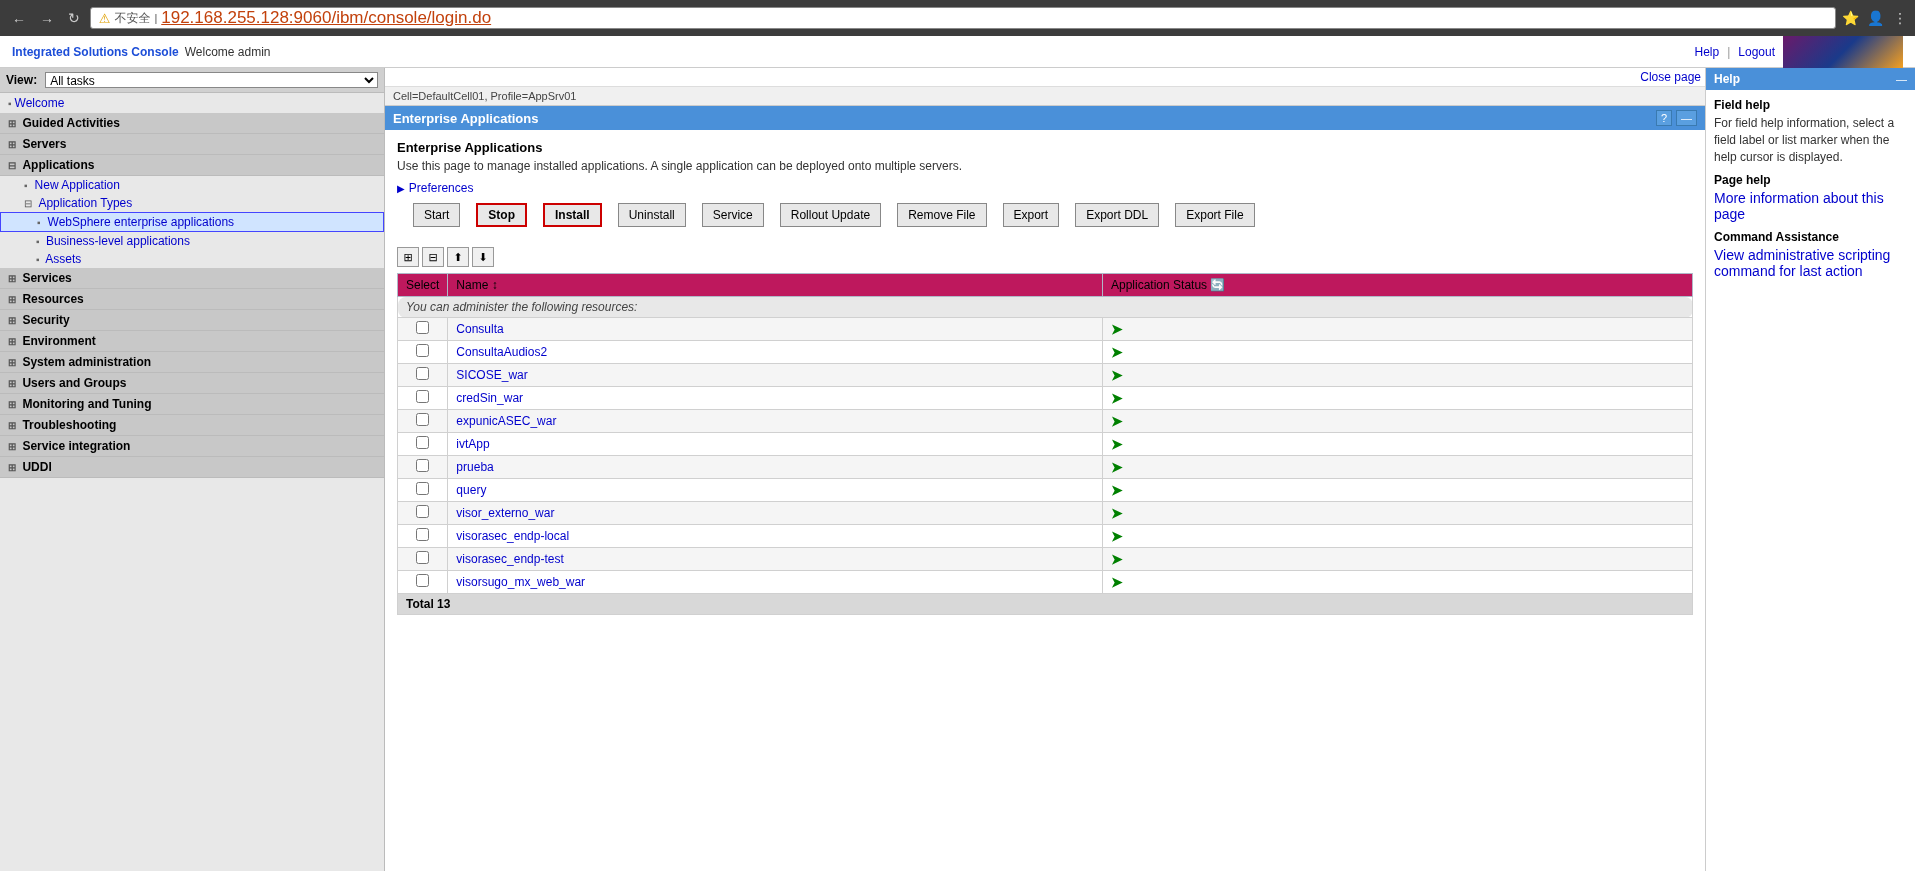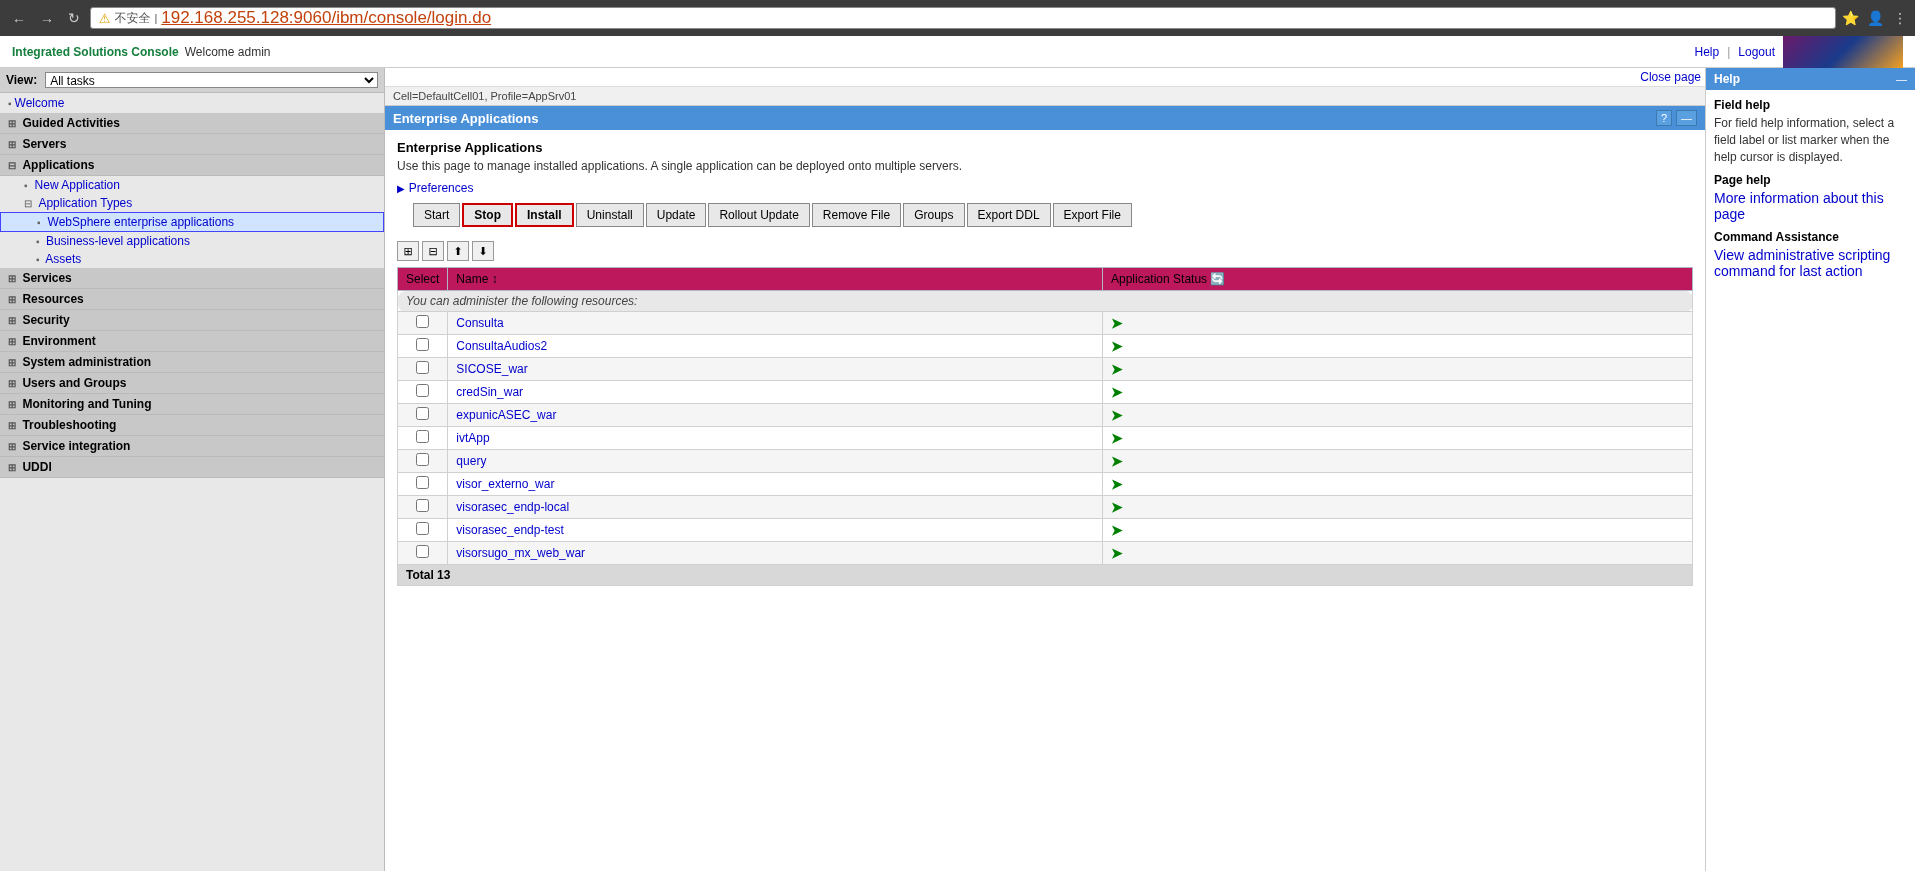--- a/index.html
+++ b/index.html
@@ -42,21 +42,21 @@
     .app-header {
       background: #fff;
       border-bottom: 1px solid #ccc;
       display: flex;
       align-items: center;
       justify-content: space-between;
       padding: 4px 12px;
       height: 32px;
     }
     .app-header-left { display: flex; align-items: center; gap: 6px; }
-    .app-header-brand { font-weight: bold; font-size: 12px; color: #15803d; }
+    .app-header-brand { font-weight: bold; font-size: 12px; color: #1d4ed8; }
     .app-header-welcome { font-size: 12px; color: #333; }
     .app-header-right { display: flex; align-items: center; gap: 8px; }
     .app-header-link { color: #00c; font-size: 12px; text-decoration: none; cursor: pointer; }
     .header-separator { color: #999; }
     .header-banner {
       width: 120px;
       height: 32px;
       background: linear-gradient(135deg, #6a1a6a, #1a3a8a, #f5a020);
       display: inline-block;
     }
@@ -178,22 +178,22 @@
       margin-bottom: 8px;
       font-size: 12px;
       color: #00c;
       cursor: pointer;
     }
     .prefs-arrow { font-size: 10px; }
 
     
     .action-bar {
       display: flex;
-      gap: 2px;
-      margin-bottom: 0;
+      gap: 16px;
+      margin-bottom: 6px;
       flex-wrap: wrap;
       padding-left: 16px;
     }
     .action-btn {
       background: #e8e8e8;
       border: 1px solid #888;
       padding: 3px 10px;
       font-size: 12px;
       cursor: pointer;
       color: #000;
@@ -435,24 +435,24 @@
       <div class="preferences-row">
         <span class="prefs-arrow">▶</span>
         <span>Preferences</span>
       </div>
 
       <div class="action-bar">
         <button class="action-btn">Start</button>
         <button class="action-btn red-box-btn">Stop</button>
         <button class="action-btn red-box-btn">Install</button>
         <button class="action-btn">Uninstall</button>
-        <button class="action-btn">Update</button>
+        <button class="action-btn">Service</button>
         <button class="action-btn">Rollout Update</button>
         <button class="action-btn">Remove File</button>
-        <button class="action-btn">Groups</button>
+        <button class="action-btn">Export</button>
         <button class="action-btn">Export DDL</button>
         <button class="action-btn">Export File</button>
       </div>
 
       
       <div style="position:relative; display:inline-block; margin-bottom:4px;">
         <svg width="120" height="30" style="position:absolute; top:-10px; left:-130px;">
           <defs>
             <marker id="arrowhead" markerWidth="8" markerHeight="6" refX="8" refY="3" orient="auto">
               <polygon points="0 0, 8 3, 0 6" fill="#cc0000"></polygon>
@@ -506,20 +506,25 @@
             <td><a class="app-link">expunicASEC_war</a></td>
             <td><span class="status-arrow">➤</span></td>
           </tr>
           <tr>
             <td class="checkbox-cell"><input type="checkbox" style=""></td>
             <td><a class="app-link">ivtApp</a></td>
             <td><span class="status-arrow">➤</span></td>
           </tr>
           <tr>
             <td class="checkbox-cell"><input type="checkbox" style=""></td>
+            <td><a class="app-link">prueba</a></td>
+            <td><span class="status-arrow">➤</span></td>
+          </tr>
+          <tr>
+            <td class="checkbox-cell"><input type="checkbox" style=""></td>
             <td><a class="app-link">query</a></td>
             <td><span class="status-arrow">➤</span></td>
           </tr>
           <tr>
             <td class="checkbox-cell"><input type="checkbox" style=""></td>
             <td><a class="app-link">visor_externo_war</a></td>
             <td><span class="status-arrow">➤</span></td>
           </tr>
           <tr>
             <td class="checkbox-cell"><input type="checkbox" style=""></td>

